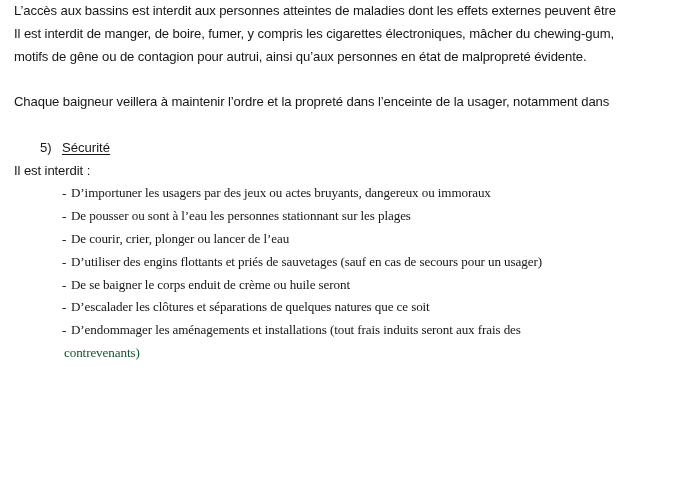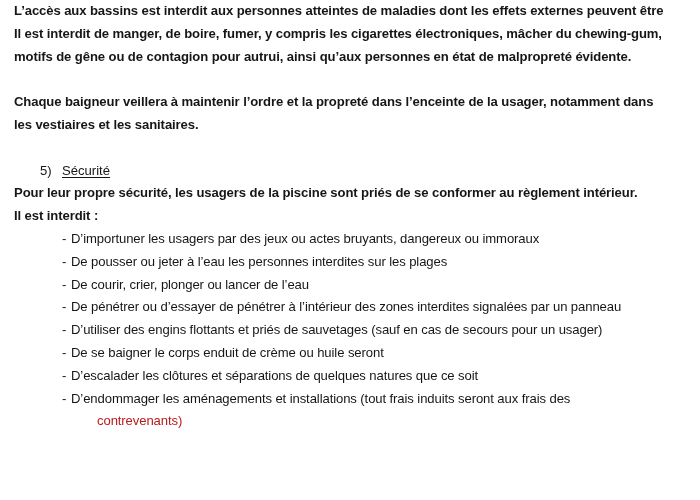--- a/index.html
+++ b/index.html
@@ -25,21 +25,20 @@
   }
   .doc-body {
     position: absolute;
     left: 0;
     top: 0;
     width: 700px;
   }
   .para {
     margin: 0;
     padding: 0 14px 0 14px;
-    font-weight: bold;
   }
   .line {
     display: block;
     font-size: 13.1px;
     line-height: 22.8px;
     letter-spacing: -0.1px;
     white-space: nowrap;
     color: #161616;
   }
   .spacer-line {
@@ -62,80 +61,78 @@
     text-decoration: underline;
     text-underline-offset: 2px;
     color: #161616;
     margin-top: 47px;
   }
   .list {
     display: block;
     margin: 0;
     padding: 0;
     list-style: none;
+    font-family: Liberation Serif, serif;
   }
   .list-item {
     display: block;
     padding-left: 62px;
     font-size: 13.1px;
     line-height: 22.8px;
     letter-spacing: -0.1px;
     white-space: nowrap;
     color: #161616;
   }
   .list-dash {
     display: inline-block;
     width: 9px;
     color: #161616;
   }
   .list-cont {
     display: block;
-    padding-left: 97px;
+    padding-left: 64px;
     font-size: 13.1px;
     line-height: 22.8px;
     letter-spacing: -0.1px;
     white-space: nowrap;
-    color: #b91c1c;
+    color: #14532d;
   }
 </style>
 </head>
 <body>
 
 <div class="page">
   <div class="doc-body">
 
     <div class="para">
       <span class="line">L’accès aux bassins est interdit aux personnes atteintes de maladies dont les effets externes peuvent être</span>
       <span class="line">Il est interdit de manger, de boire, fumer, y compris les cigarettes électroniques, mâcher du chewing-gum,</span>
       <span class="line">motifs de gêne ou de contagion pour autrui, ainsi qu’aux personnes en état de malpropreté évidente.</span>
     </div>
 
     <span class="spacer-line"></span>
 
     <div class="para">
       <span class="line">Chaque baigneur veillera à maintenir l’ordre et la propreté dans l’enceinte de la usager, notamment dans</span>
-      <span class="line">les vestiaires et les sanitaires.</span>
     </div>
 
     <span class="spacer-line"></span>
 
     <div class="heading-row">
       <span class="heading-num">5)</span><span class="heading-text">Sécurité</span>
     </div>
 
     <div class="para">
-      <span class="line">Pour leur propre sécurité, les usagers de la piscine sont priés de se conformer au règlement intérieur.</span>
       <span class="line">Il est interdit :</span>
     </div>
 
     <div class="list">
       <span class="list-item"><span class="list-dash">-</span><span>D’importuner les usagers par des jeux ou actes bruyants, dangereux ou immoraux</span></span>
-      <span class="list-item"><span class="list-dash">-</span><span>De pousser ou jeter à l’eau les personnes interdites sur les plages</span></span>
+      <span class="list-item"><span class="list-dash">-</span><span>De pousser ou sont à l’eau les personnes stationnant sur les plages</span></span>
       <span class="list-item"><span class="list-dash">-</span><span>De courir, crier, plonger ou lancer de l’eau</span></span>
-      <span class="list-item"><span class="list-dash">-</span><span>De pénétrer ou d’essayer de pénétrer à l’intérieur des zones interdites signalées par un panneau</span></span>
       <span class="list-item"><span class="list-dash">-</span><span>D’utiliser des engins flottants et priés de sauvetages (sauf en cas de secours pour un usager)</span></span>
       <span class="list-item"><span class="list-dash">-</span><span>De se baigner le corps enduit de crème ou huile seront</span></span>
       <span class="list-item"><span class="list-dash">-</span><span>D’escalader les clôtures et séparations de quelques natures que ce soit</span></span>
       <span class="list-item"><span class="list-dash">-</span><span>D’endommager les aménagements et installations (tout frais induits seront aux frais des</span></span>
       <span class="list-cont">contrevenants)</span>
     </div>
 
     <span class="spacer-line"></span>
 
   </div>

